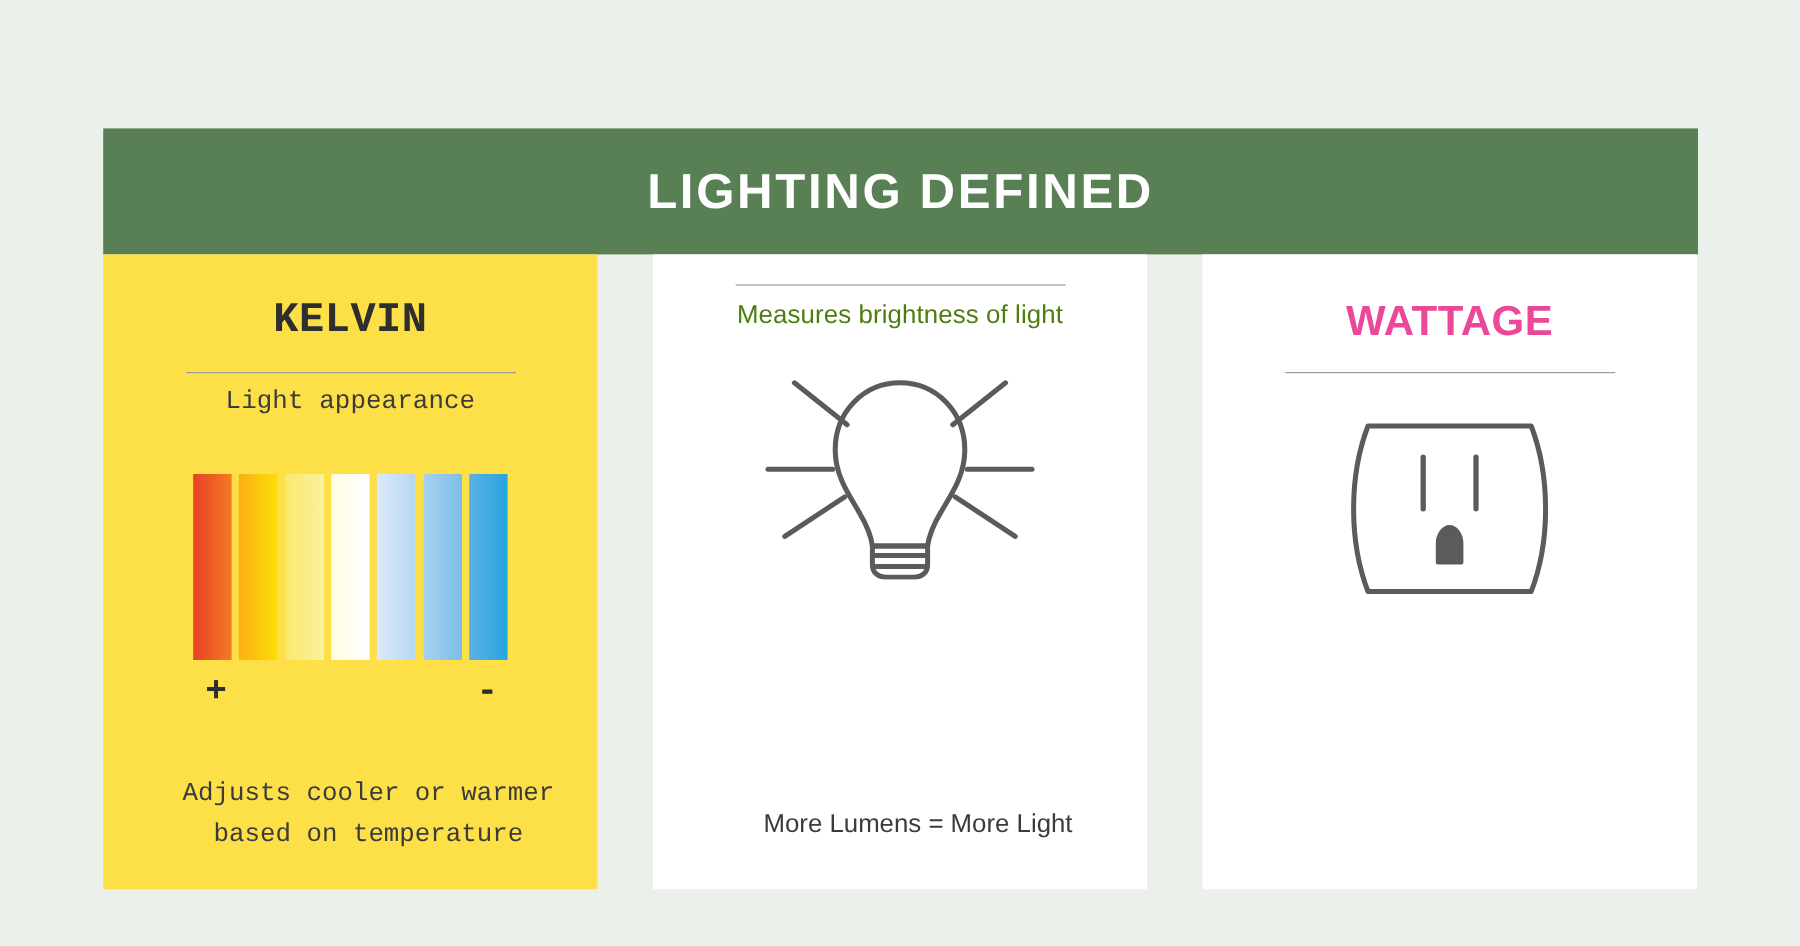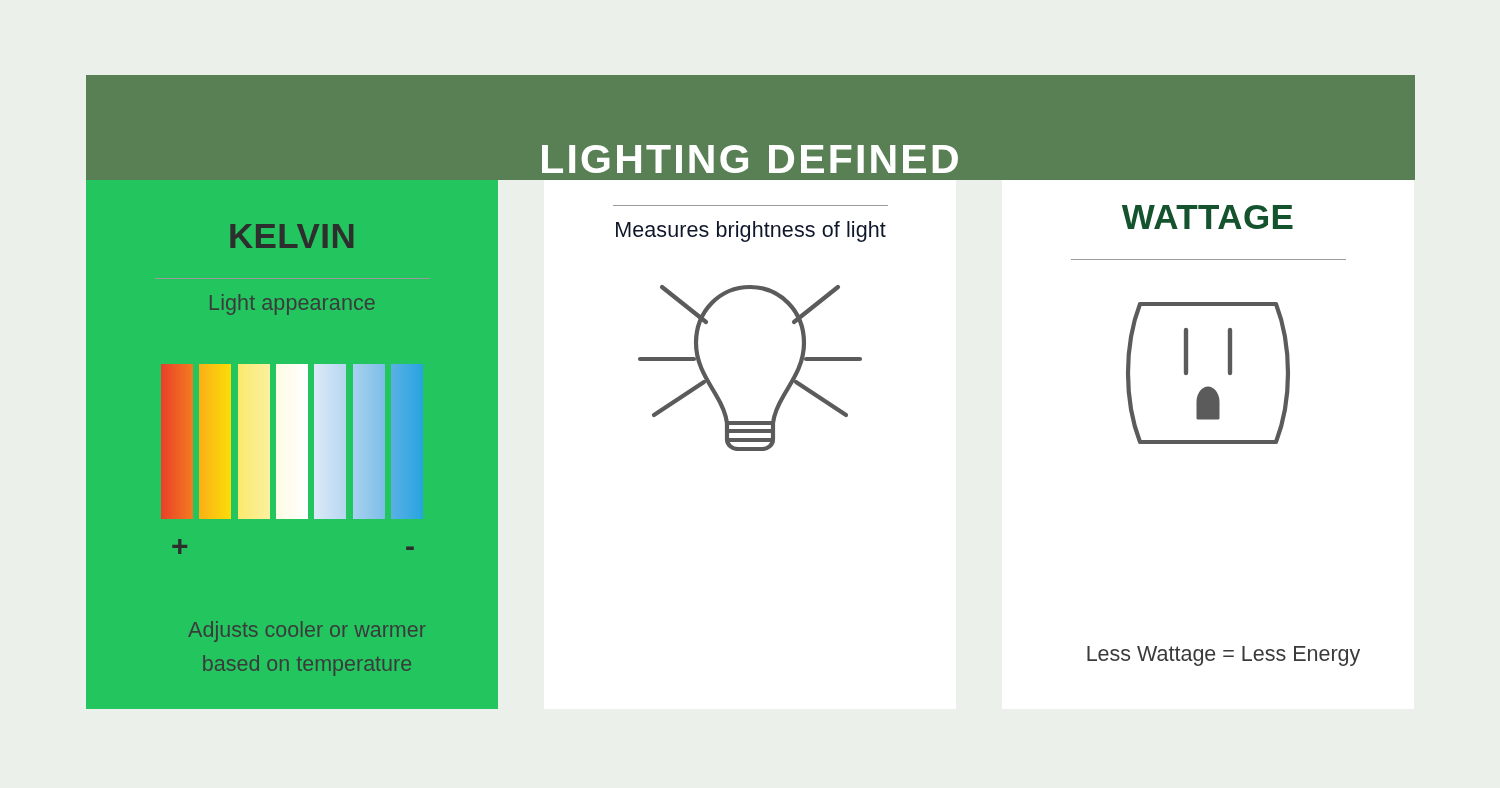--- a/index.html
+++ b/index.html
@@ -19,22 +19,23 @@
     width: 1329px;
     height: 634px;
   }
 
   
   .banner {
     width: 1329px;
     height: 105px;
     background: #588054;
     display: flex;
-    align-items: flex-end;
+    align-items: center;
     justify-content: center;
+    margin-top: 32px;
   }
   .banner-title {
     color: #ffffff;
     font-size: 41px;
     font-weight: bold;
     letter-spacing: 2.2px;
     line-height: 1;
     font-family: "Liberation Sans", sans-serif;
   }
 
@@ -143,21 +144,21 @@
 <body style="background: rgb(235, 240, 234);">
 
 <div class="infographic">
 
   <div class="banner" style="background: rgb(88, 128, 84);">
     <div class="banner-title" style="color: rgb(255, 255, 255);">LIGHTING DEFINED</div>
   </div>
 
   <div class="cards">
 
-    <div class="card" style="background: #22c55e;">
+    <div class="card" style="background: #fde047; font-family: Liberation Mono, monospace;">
       <div class="card-title" style="color: rgb(46, 46, 46);">KELVIN</div>
       <div class="divider" style="background: rgb(155, 155, 155);"></div>
       <div class="card-sub" style="color: rgb(59, 59, 59);">Light appearance</div>
 
       <div class="graphic">
         <div class="kelvin-wrap">
           <div class="kelvin-bars" id="kelvin-bars">
               <div class="kbar" style="background: linear-gradient(to right, rgb(232, 64, 42) 0%, rgb(244, 123, 32) 100%);"></div>
               <div class="kbar" style="background: linear-gradient(to right, rgb(251, 175, 23) 0%, rgb(251, 221, 8) 100%);"></div>
               <div class="kbar" style="background: linear-gradient(to right, rgb(250, 233, 110) 0%, rgb(251, 240, 160) 100%);"></div>
@@ -173,21 +174,21 @@
         </div>
       </div>
 
       <div class="card-foot two-line" style="color: rgb(59, 59, 59);">Adjusts cooler or warmer<br>based on temperature</div>
     </div>
 
     <div class="card-gap"></div>
 
     <div class="card" style="background: rgb(255, 255, 255);">
       <div class="divider" style="background: rgb(155, 155, 155);"></div>
-      <div class="card-sub" style="color: #0f172a;">Measures brightness of light</div>
+      <div class="card-sub" style="color: #4d7c0f;">Measures brightness of light</div>
 
       <div class="graphic">
         <div class="icon-holder">
           <svg width="236" height="182" viewBox="0 0 236 182" fill="none" stroke="#5b5b5b" stroke-width="4.2" stroke-linecap="round">
 
             <line x1="30" y1="18" x2="74" y2="53"></line>
             <line x1="206" y1="18" x2="162" y2="53"></line>
             <line x1="8" y1="90" x2="62" y2="90"></line>
             <line x1="228" y1="90" x2="174" y2="90"></line>
             <line x1="22" y1="146" x2="72" y2="113"></line>
@@ -202,26 +203,27 @@
                      C 172 42, 148 18, 118 18 Z" stroke-linejoin="round"></path>
 
             <path d="M95 154 L141 154 L141 170 C141 176, 136 180, 130 180
                      L106 180 C100 180, 95 176, 95 170 Z" stroke-linejoin="round"></path>
             <line x1="95" y1="162" x2="141" y2="162"></line>
             <line x1="96" y1="171" x2="140" y2="171"></line>
           </svg>
         </div>
       </div>
 
+      <div class="card-foot" style="color: rgb(59, 59, 59);">More Lumens = More Light</div>
     </div>
 
     <div class="card-gap"></div>
 
     <div class="card" style="background: rgb(255, 255, 255);">
-      <div class="card-title" style="color: #14532d; margin-top: 19px;">WATTAGE</div>
+      <div class="card-title" style="color: #ec4899;">WATTAGE</div>
       <div class="divider" style="background: rgb(155, 155, 155);"></div>
 
       <div class="graphic">
         <div class="icon-holder" style="margin-top:40px;">
           <svg width="168" height="146" viewBox="0 0 168 146" fill="none" stroke="#5b5b5b" stroke-width="4.2" stroke-linecap="round">
 
             <path d="M16 4 L152 4
                      C 162 30, 164 54, 164 73
                      C 164 92, 162 116, 152 142
                      L16 142
@@ -230,17 +232,16 @@
 
             <line x1="62" y1="30" x2="62" y2="73" stroke-width="4.4"></line>
             <line x1="106" y1="30" x2="106" y2="73" stroke-width="4.4"></line>
 
             <path d="M74 118 L74 102 C74 94, 79 88, 84 88
                      C89 88, 94 94, 94 102 L94 118 Z" fill="#5b5b5b" stroke="#5b5b5b" stroke-width="3" stroke-linejoin="round"></path>
           </svg>
         </div>
       </div>
 
-      <div class="card-foot" style="color: rgb(59, 59, 59);">Less Wattage = Less Energy</div>
     </div>
 
   </div>
 </div>
 
 </body></html>

